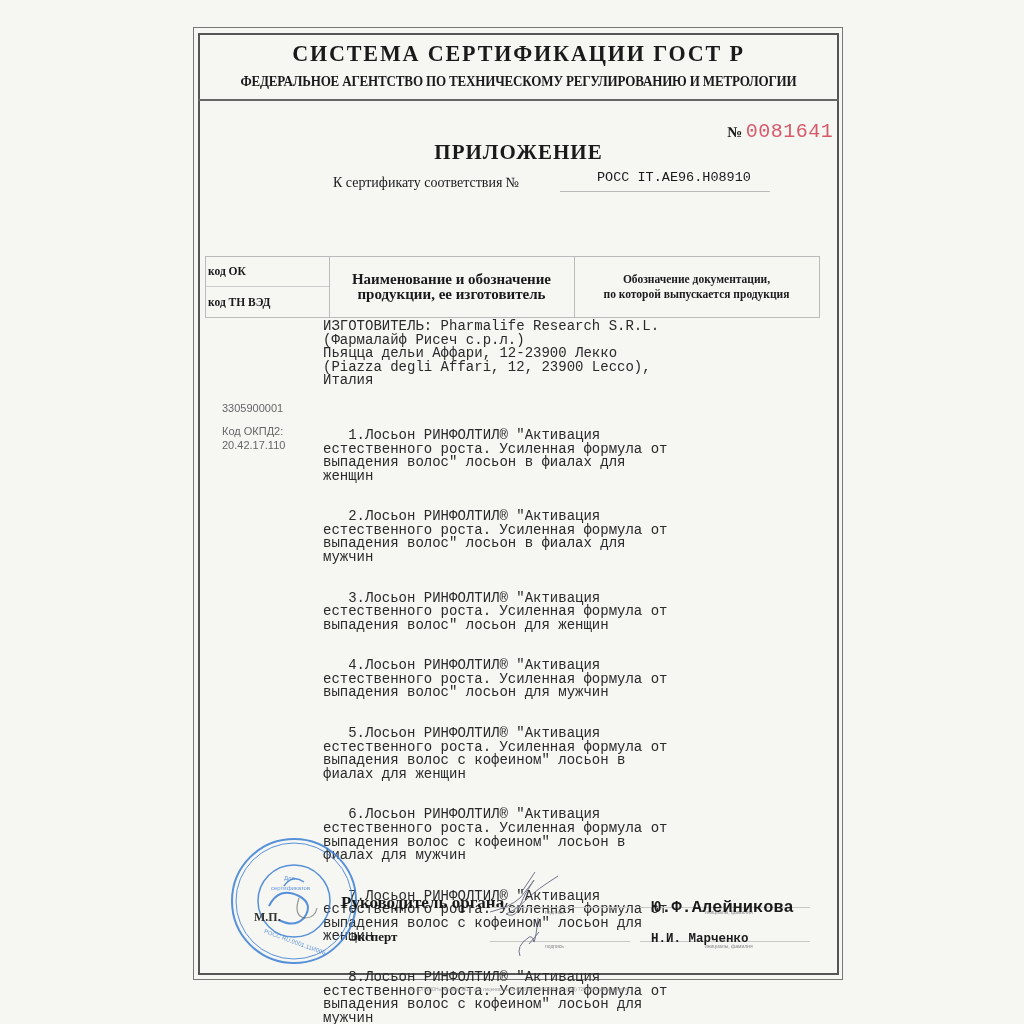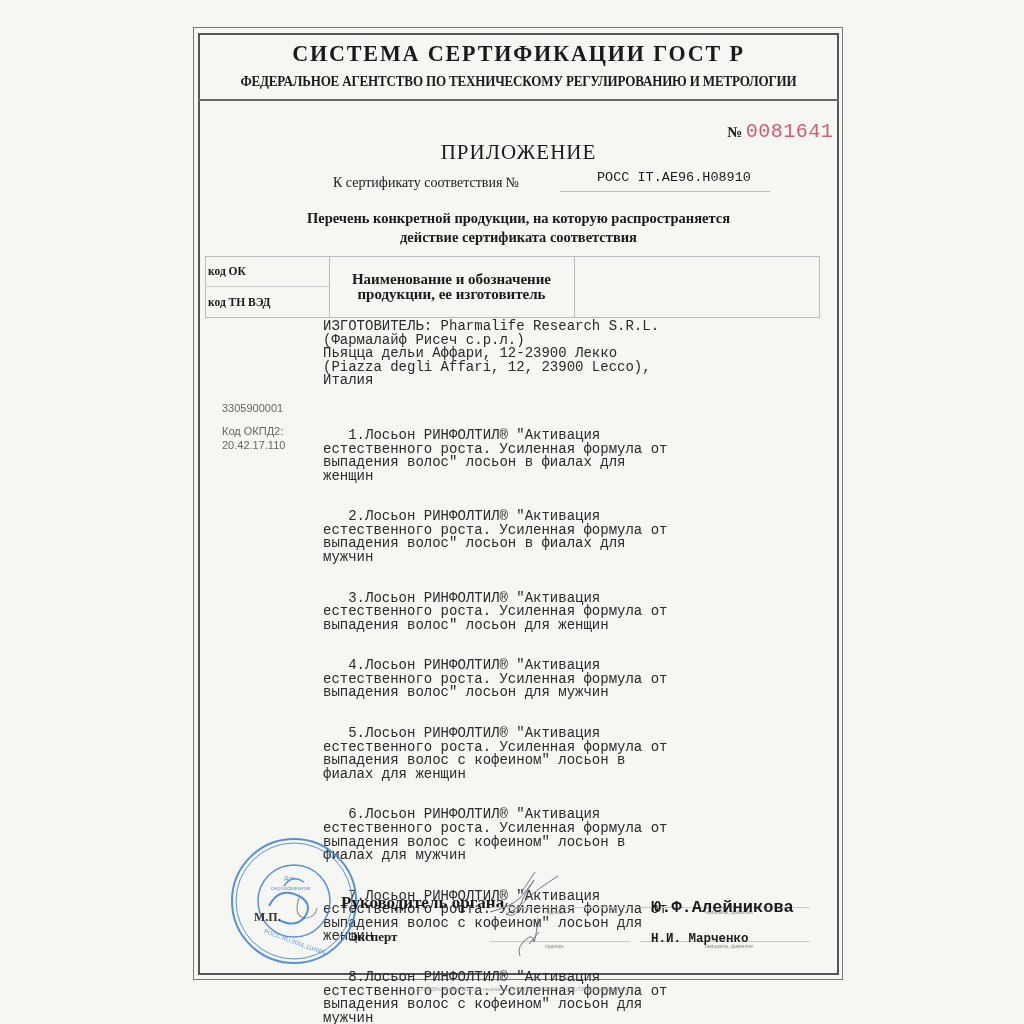--- a/index.html
+++ b/index.html
@@ -6,21 +6,21 @@
   body{width:1024px;height:1024px;background:#f7f7f5;position:relative;overflow:hidden;font-family:"Liberation Serif",serif;color:#1a1a1a;}
   .paper{position:absolute;left:0;top:0;width:1024px;height:1024px;background:#f6f6f3;}
   .frame-outer{position:absolute;left:193px;top:27px;width:650px;height:953px;border:1px solid #777;box-sizing:border-box;}
   .frame-inner{position:absolute;left:198px;top:33px;width:641px;height:942px;border:2px solid #555;box-sizing:border-box;}
   .hdr-div{position:absolute;left:198px;top:99px;width:641px;height:0;border-top:2px solid #666;}
   .abs{position:absolute;}
   .sys-title{left:198px;top:40px;width:641px;text-align:center;font-family:"Liberation Serif",serif;font-weight:bold;font-size:24px;letter-spacing:2px;transform:scaleX(0.92);}
   .agency{left:198px;top:73px;width:641px;text-align:center;font-family:"Liberation Serif",serif;font-weight:bold;font-size:14.5px;letter-spacing:-0.2px;transform:scaleX(0.9);white-space:nowrap;}
   .serial{left:683px;top:120px;font-size:15px;font-weight:bold;margin-left:44px;}
   .serial-num{font-family:"Liberation Mono",monospace;color:#d65a6a;font-weight:normal;font-size:20px;letter-spacing:0.5px;}
-  .app-title{left:198px;top:140px;width:641px;text-align:center;font-weight:normal;font-size:21px;letter-spacing:1px;box-sizing:border-box;}
+  .app-title{left:198px;top:140px;width:641px;text-align:center;font-weight:bold;font-size:21px;letter-spacing:1px;box-sizing:border-box;}
   .cert-label{left:333px;top:175px;font-weight:normal;font-size:14px;}
   .cert-line{left:560px;top:191px;width:210px;border-top:1px solid #bbb;}
   .cert-num{left:597px;top:170px;font-family:"Liberation Mono",monospace;font-weight:normal;font-size:13.5px;}
   .list-title{left:198px;top:209px;width:641px;text-align:center;font-weight:bold;font-size:14.5px;line-height:19px;}
   .tbl{position:absolute;left:205px;top:256px;width:615px;height:62px;border:1px solid #bbb;box-sizing:border-box;}
   .tbl .c1{position:absolute;left:0;top:0;width:123px;height:60px;border-right:1px solid #bbb;}
   .tbl .c1a{position:absolute;left:0;top:0;width:123px;height:30px;border-bottom:1px solid #ccc;font-size:11.5px;font-weight:bold;line-height:28px;padding-left:2px;box-sizing:border-box;}
   .tbl .c1b{position:absolute;left:0;top:30px;width:123px;height:30px;font-size:11.5px;font-weight:bold;line-height:30px;padding-left:2px;box-sizing:border-box;}
   .tbl .c2{position:absolute;left:123px;top:0;width:245px;height:60px;border-right:1px solid #bbb;display:flex;align-items:center;justify-content:center;text-align:center;font-size:15px;font-weight:bold;line-height:15px;}
   .tbl .c3{position:absolute;left:368px;top:0;width:245px;height:60px;display:flex;align-items:center;justify-content:center;text-align:center;font-size:11.5px;font-weight:bold;line-height:15px;}
@@ -54,34 +54,36 @@
   <div class="abs serial">
     <span>№</span>
     <span class="serial-num">0081641</span>
   </div>
 
   <div class="abs app-title">ПРИЛОЖЕНИЕ</div>
   <div class="abs cert-label">К сертификату соответствия №</div>
   <div class="abs cert-line"></div>
   <div class="abs cert-num">РОСС IT.АЕ96.Н08910</div>
 
-  <div class="abs list-title">
-    <div>Перечень конкретной продукции,  на которую распространяется</div>
-    <div>действие сертификата соответствия</div>
-  </div>
 
   <div class="tbl">
     <div class="c1">
       <div class="c1a">код ОК</div>
       <div class="c1b">код ТН ВЭД</div>
     </div>
     <div class="c2">
       <div>
         <div>Наименование и обозначение</div>
         <div>продукции, ее изготовитель</div>
+      </div>
+    </div>
+    <div class="c3">
+      <div>
+        <div>Обозначение документации,</div>
+        <div>по которой выпускается продукция</div>
       </div>
     </div>
   </div>
 
   <div class="abs mono maker">ИЗГОТОВИТЕЛЬ: Pharmalife Research S.R.L.
 (Фармалайф Рисеч с.р.л.)
 Пьяцца дельи Аффари, 12-23900 Лекко
 (Piazza degli Affari, 12, 23900 Lecco),
 Италия</div>
 

